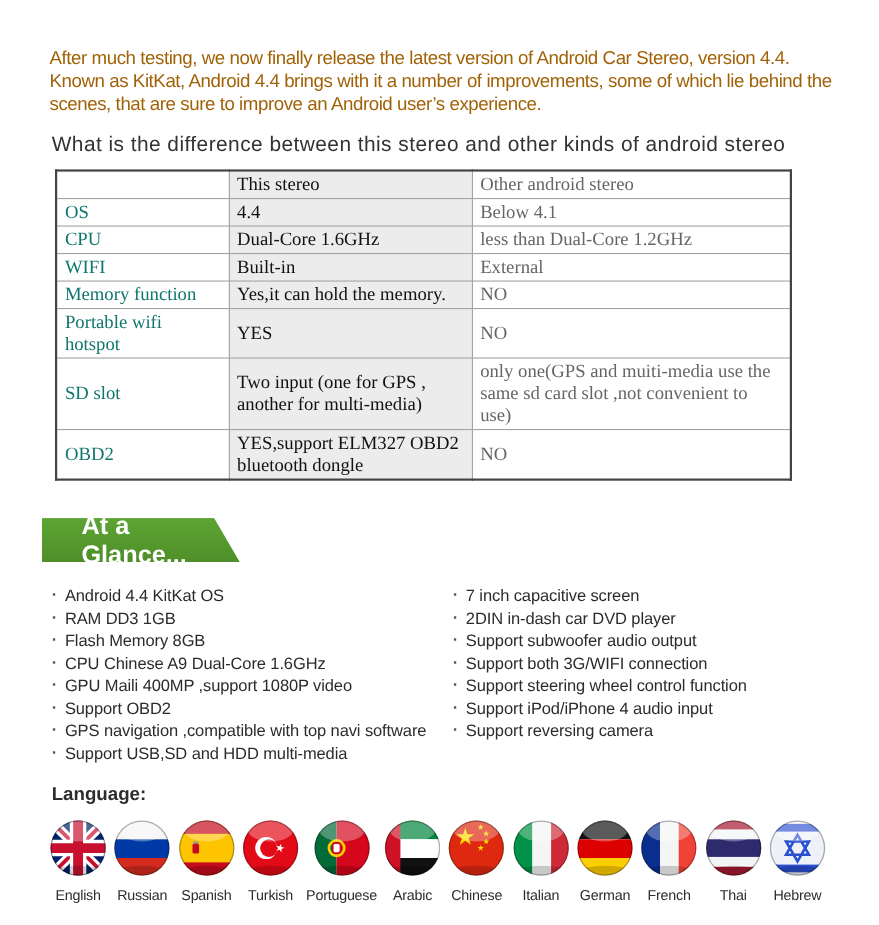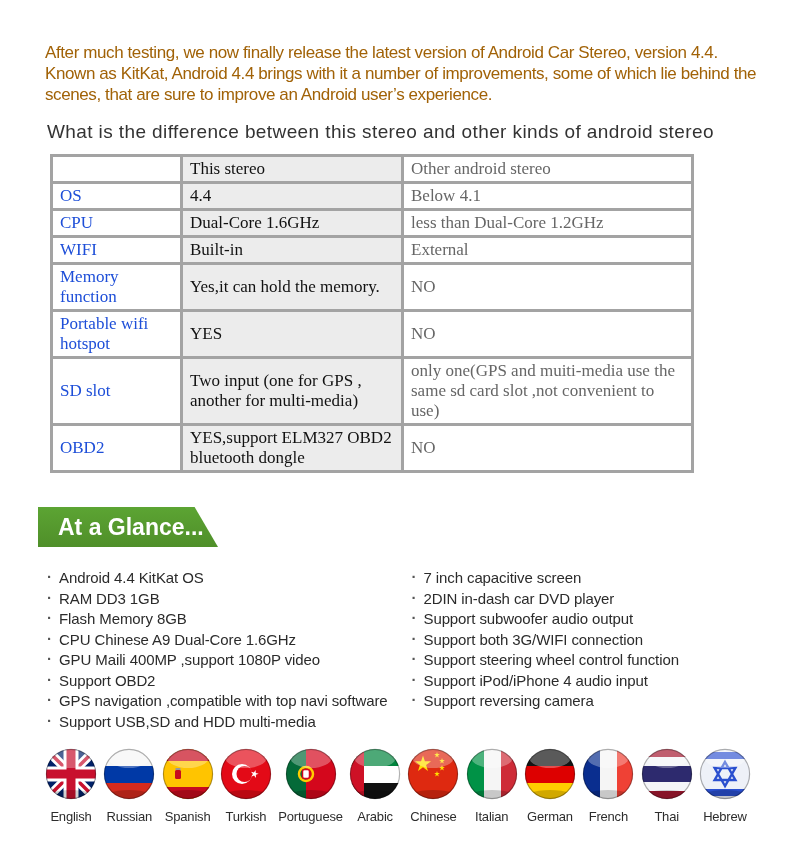--- a/index.html
+++ b/index.html
@@ -24,40 +24,40 @@
     margin-bottom: 11px; margin-left: 2px;
   }
 
   
   table.cmp {
     border-collapse: collapse; margin-left: 5px;
     font-family: "Liberation Serif", serif; font-size: 17px;
     margin-bottom: 34px;
   }
   table.cmp td {
-    border: 3px solid #a3a3a3; padding: 2px 7px; vertical-align: middle;
+    border: 1px solid #a3a3a3; padding: 2px 7px; vertical-align: middle;
   }
   table.cmp { border: 2px solid #444; }
-  td.c-label { width: 130px; color: #1d4ed8; }
+  td.c-label { width: 157px; color: #0f766e; }
   td.c-this  { width: 221px; color: #111; background: #ececec; }
   td.c-other { width: 290px; color: #666; }
   tr.r-norm td { height: 25px; }
   tr.r-tall td { height: 50px; }
   tr.r-mid  td { height: 45px; }
 
   
   .banner {
     width: 180px; height: 40px; margin-left: -7px; margin-bottom: 21px;
     background: linear-gradient(to bottom, #5ca433, #4f8f29);
     clip-path: polygon(0 0, 87% 0, 100% 100%, 0 100%);
     display: flex; align-items: center;
   }
   .banner span {
     color: #fff; font-weight: bold; font-size: 23px;
-    padding-left: 20px; letter-spacing: 0px;
+    padding-left: 36px; letter-spacing: 0px;
   }
 
   
   .glance-cols { display: flex; margin-bottom: 16px; }
   .gcol { list-style: none; }
   .gcol-left  { width: 365px; }
   .gcol-right { width: 350px; }
   .gcol li {
     font-size: 15px; line-height: 20.5px; color: #2b2b2b;
     padding-left: 14px; position: relative; letter-spacing: -0.1px;
@@ -156,20 +156,21 @@
       <li>7 inch capacitive screen</li>
       <li>2DIN in-dash car DVD player</li>
       <li>Support subwoofer audio output</li>
       <li>Support both 3G/WIFI connection</li>
       <li>Support steering wheel control function</li>
       <li>Support iPod/iPhone 4 audio input</li>
       <li>Support reversing camera</li>
     </ul>
   </div>
 
+  <div class="lang-title">Language:</div>
 
   <div class="flags">
 
     <div class="flag-item">
       <svg class="flag" viewBox="0 0 52 52">
         <defs>
             <clipPath id="c1">
               <circle cx="26" cy="26" r="25"></circle>
             </clipPath>
           </defs>

